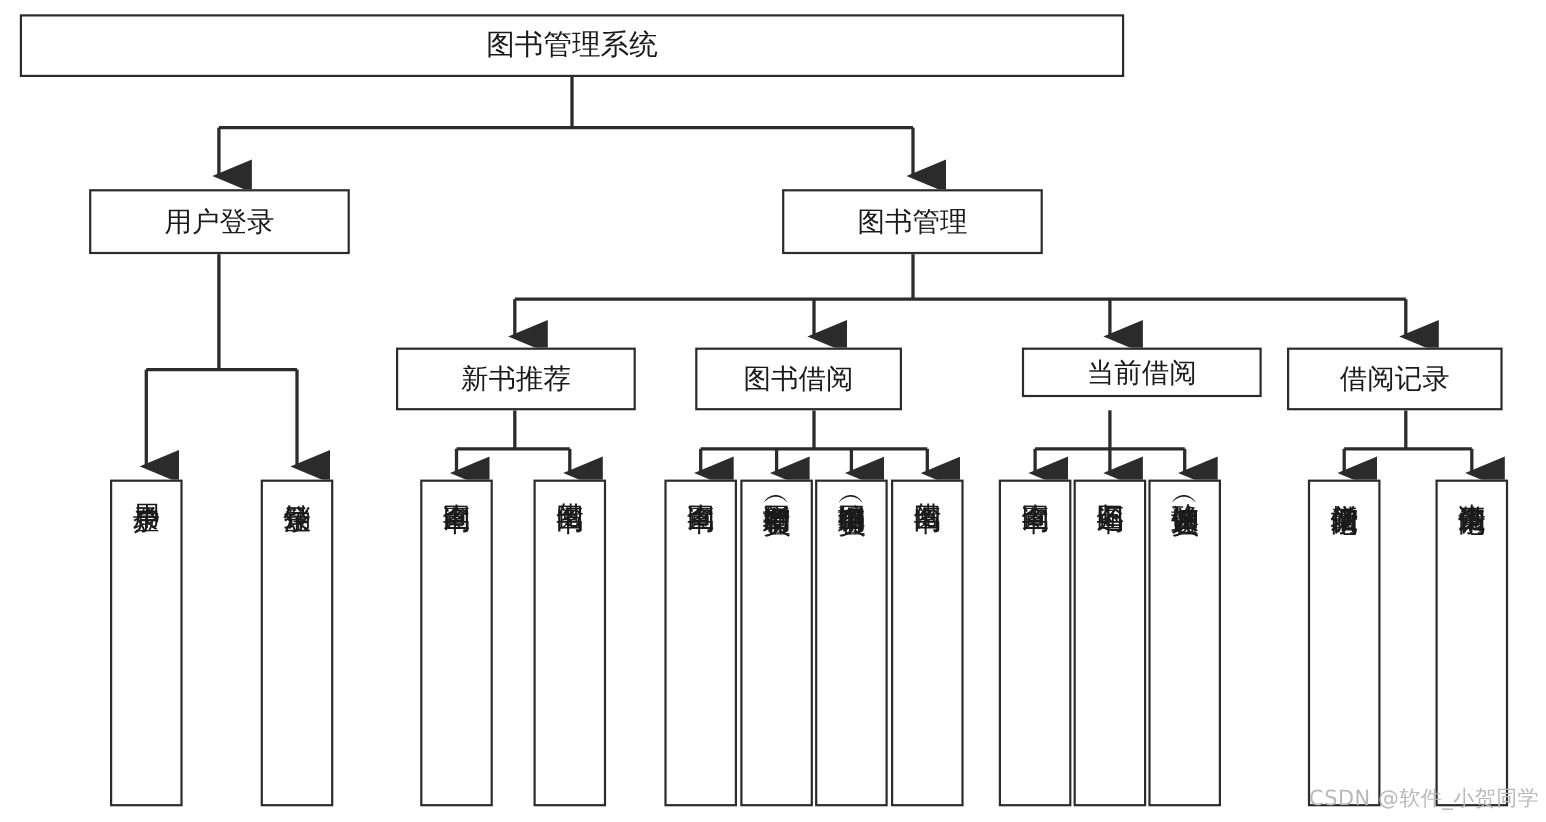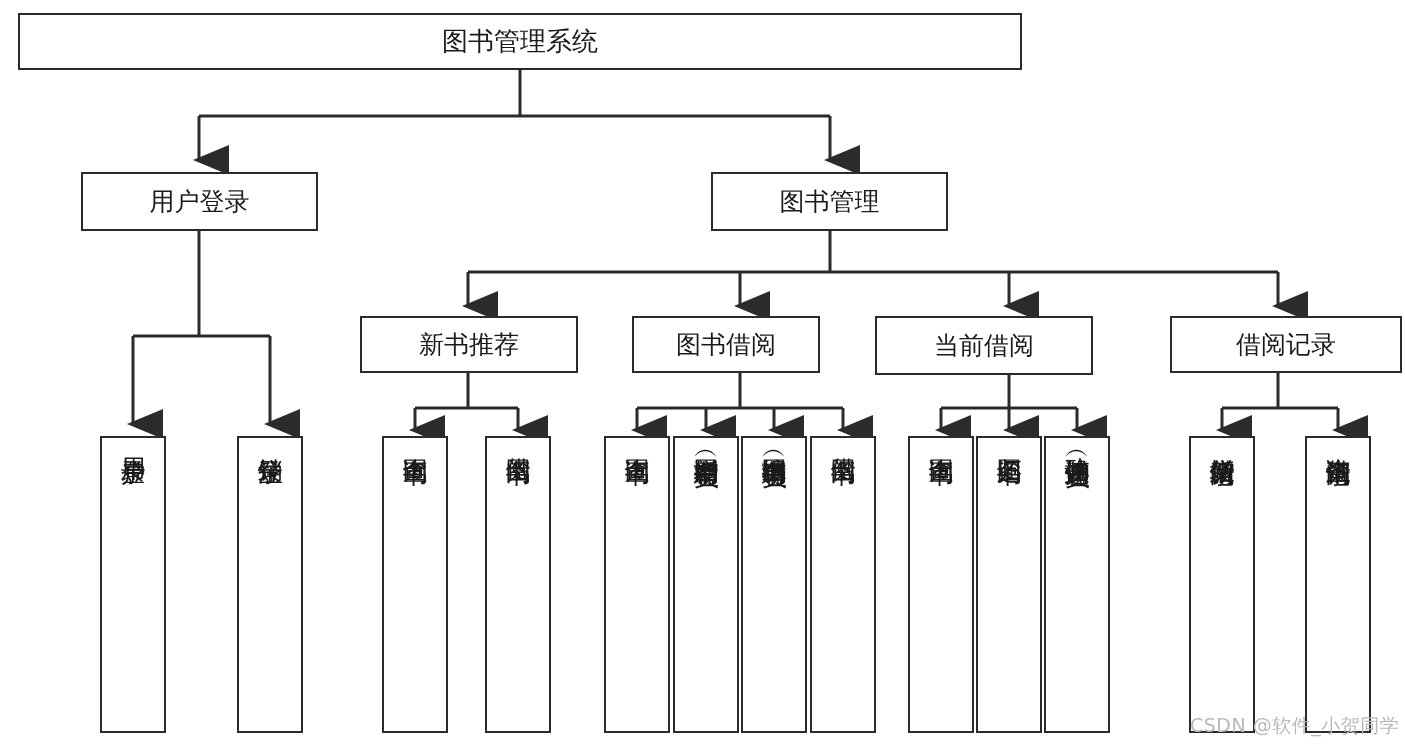--- a/index.html
+++ b/index.html
@@ -122,22 +122,22 @@
     </g>
   </svg>
 
   <div class="node horiz root" style="left:18px; top:13px; width:1004px; height:57px;">图书管理系统</div>
 
   <div class="node horiz" style="left:81px; top:172px; width:237px; height:59px;">用户登录</div>
   <div class="node horiz" style="left:360px; top:316px; width:218px; height:57px;">新书推荐</div>
 
   <div class="node horiz" style="left:711px; top:172px; width:237px; height:59px;">图书管理</div>
   <div class="node horiz" style="left:632px; top:316px; width:188px; height:57px;">图书借阅</div>
-  <div class="node horiz" style="left:875px; top:316px; width:218px; height:59px;">当前借阅</div>
-  <div class="node horiz" style="left:1170px; top:316px; width:232px; height:57px;">借阅记录</div>
+  <div class="node horiz" style="left:929px; top:316px; width:218px; height:45px;">当前借阅</div>
+  <div class="node horiz" style="left:1170px; top:316px; width:196px; height:57px;">借阅记录</div>
 
   <div class="node vert" style="left:100px; top:436px; width:66px; height:297px;">
     <span class="vert-label">用户登录</span>
   </div>
   <div class="node vert" style="left:237px; top:436px; width:66px; height:297px;">
     <span class="vert-label">注销登录</span>
   </div>
 
   <div class="node vert" style="left:382px; top:436px; width:66px; height:297px;">
     <span class="vert-label">查询图书</span>

